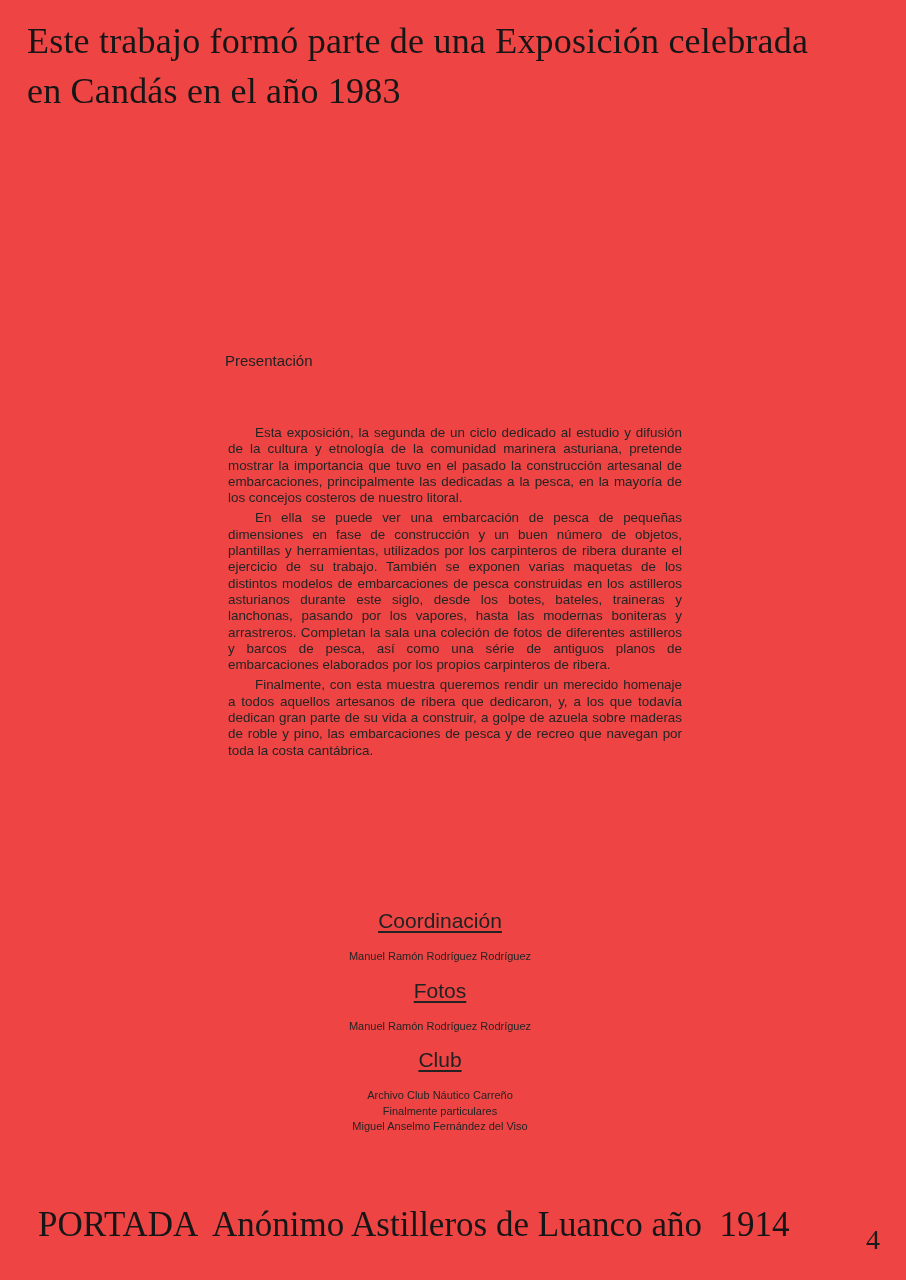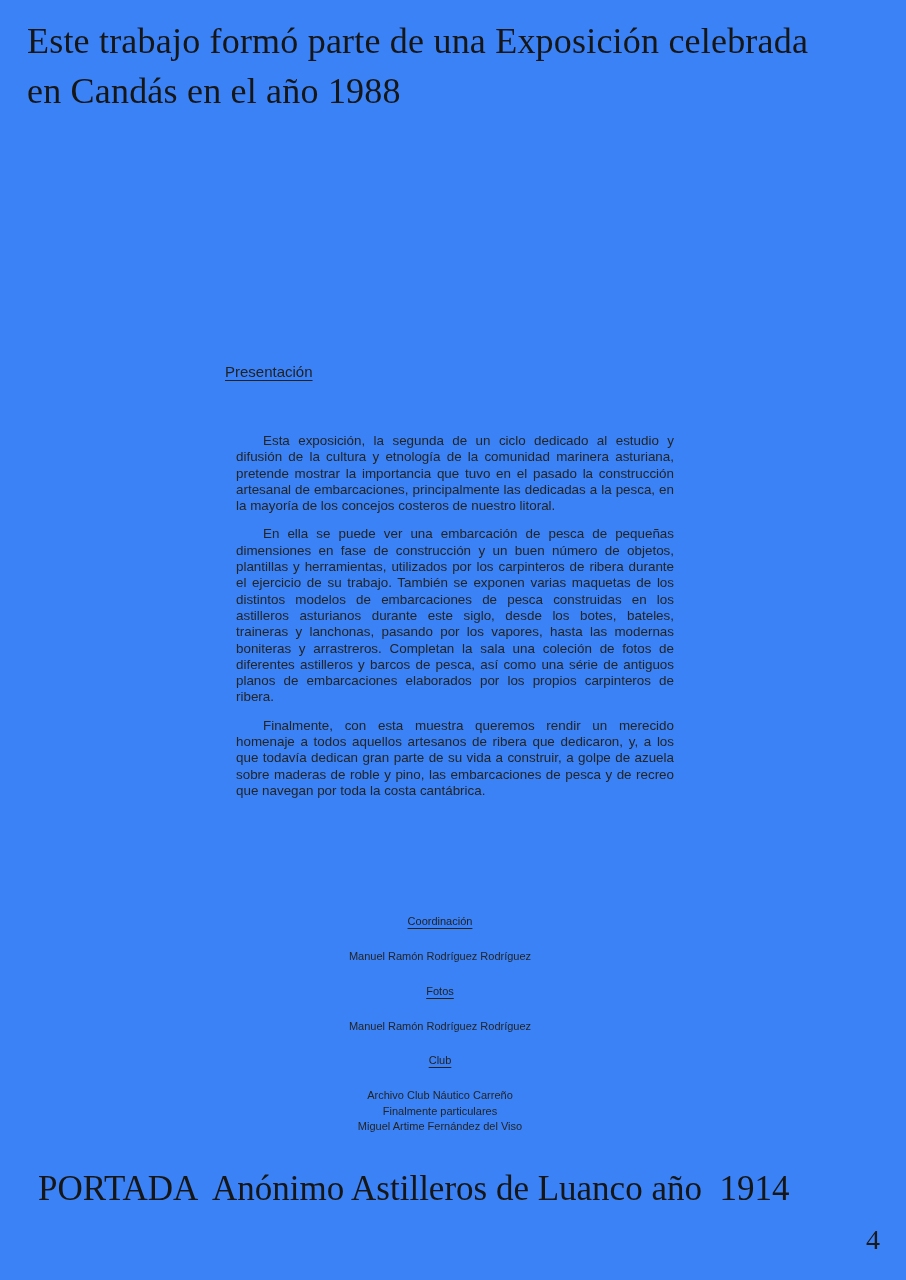--- a/index.html
+++ b/index.html
@@ -4,80 +4,78 @@
 <style>
   html, body { margin: 0; padding: 0; }
   body {
     width: 906px; height: 1280px;
     background: #ffffff;
     position: relative;
     overflow: hidden;
     font-family: "Liberation Sans", sans-serif;
     color: #1e1e1e;
   }
-  .page { position: absolute; inset: 0; background: #3b82f6; }
+  .page { position: absolute; inset: 0; background: #ef4444; }
 
   
   .main-title {
     position: absolute;
     left: 27px; top: 16px;
     font-family: "Liberation Serif", serif;
     font-size: 36px;
     line-height: 50px;
     color: #161616;
     letter-spacing: 0.2px;
     white-space: nowrap;
   }
 
   
   .section-heading {
     position: absolute;
     left: 225px; top: 352px;
     font-size: 15px;
     color: #222222;
-    text-decoration: underline;
     text-underline-offset: 3px;
-    margin-top: 11px;
   }
 
   
   .body-block {
     position: absolute;
     left: 224px; top: 421px;
     width: 462px;
     font-size: 13.4px;
     line-height: 16.3px;
     color: #242424;
     text-align: justify;
   }
-  .body-block p { margin: 12px; text-indent: 27px; }
+  .body-block p { margin: 4px; text-indent: 27px; }
 
   
   .credits {
     position: absolute;
     left: 204px; top: 912px;
     width: 472px;
     text-align: center;
     color: #242424;
   }
   .credit-group { margin: 0 0 17px 0; }
   .credit-heading {
-    font-size: 11px;
+    font-size: 21px;
     line-height: 18px;
     margin: 0 0 19px 0;
     text-decoration: underline;
     text-underline-offset: 3px;
     color: #222222;
   }
   .credit-name { font-size: 11px; line-height: 15.5px; }
 
   
   .footer-caption {
     position: absolute;
-    left: 38px; top: 1168px;
+    left: 38px; top: 1204px;
     font-family: "Liberation Serif", serif;
     font-size: 35px;
     line-height: 42px;
     color: #161616;
     white-space: pre;
   }
 
   
   .page-number {
     position: absolute;
@@ -87,21 +85,21 @@
     color: #1a1a1a;
   }
 </style>
 </head>
 <body>
 
 <div class="page">
 
   <div class="main-title">
     <div>Este trabajo formó parte de una Exposición celebrada</div>
-    <div>en Candás en el año 1988</div>
+    <div>en Candás en el año 1983</div>
   </div>
 
   <div class="section-heading">Presentación</div>
 
   <div class="body-block">
     <p>Esta exposición, la segunda de un ciclo dedicado al estudio y difusión de la cultura y etnología de la comunidad marinera asturiana, pretende mostrar la importancia que tuvo en el pasado la construcción artesanal de embarcaciones, principalmente las dedicadas a la pesca, en la mayoría de los concejos costeros de nuestro litoral.</p>
     <p>En ella se puede ver una embarcación de pesca de pequeñas dimensiones en fase de construcción y un buen número de objetos, plantillas y herramientas, utilizados por los carpinteros de ribera durante el ejercicio de su trabajo. También se exponen varias maquetas de los distintos modelos de embarcaciones de pesca construidas en los astilleros asturianos durante este siglo, desde los botes, bateles, traineras y lanchonas, pasando por los vapores, hasta las modernas boniteras y arrastreros. Completan la sala una coleción de fotos de diferentes astilleros y barcos de pesca, así como una série de antiguos planos de embarcaciones elaborados por los propios carpinteros de ribera.</p>
     <p>Finalmente, con esta muestra queremos rendir un merecido homenaje a todos aquellos artesanos de ribera que dedicaron, y, a los que todavía dedican gran parte de su vida a construir, a golpe de azuela sobre maderas de roble y pino, las embarcaciones de pesca y de recreo que navegan por toda la costa cantábrica.</p>
   </div>
 
@@ -114,21 +112,21 @@
 
     <div class="credit-group">
       <div class="credit-heading">Fotos</div>
       <div class="credit-name">Manuel Ramón Rodríguez Rodríguez</div>
     </div>
 
     <div class="credit-group">
       <div class="credit-heading">Club</div>
       <div class="credit-name">Archivo Club Náutico Carreño</div>
       <div class="credit-name">Finalmente particulares</div>
-      <div class="credit-name">Miguel Artime Fernández del Viso</div>
+      <div class="credit-name">Miguel Anselmo Fernández del Viso</div>
     </div>
 
   </div>
 
   <div class="footer-caption">PORTADA  Anónimo Astilleros de Luanco año  1914</div>
 
   <div class="page-number">4</div>
 
 </div>
 

